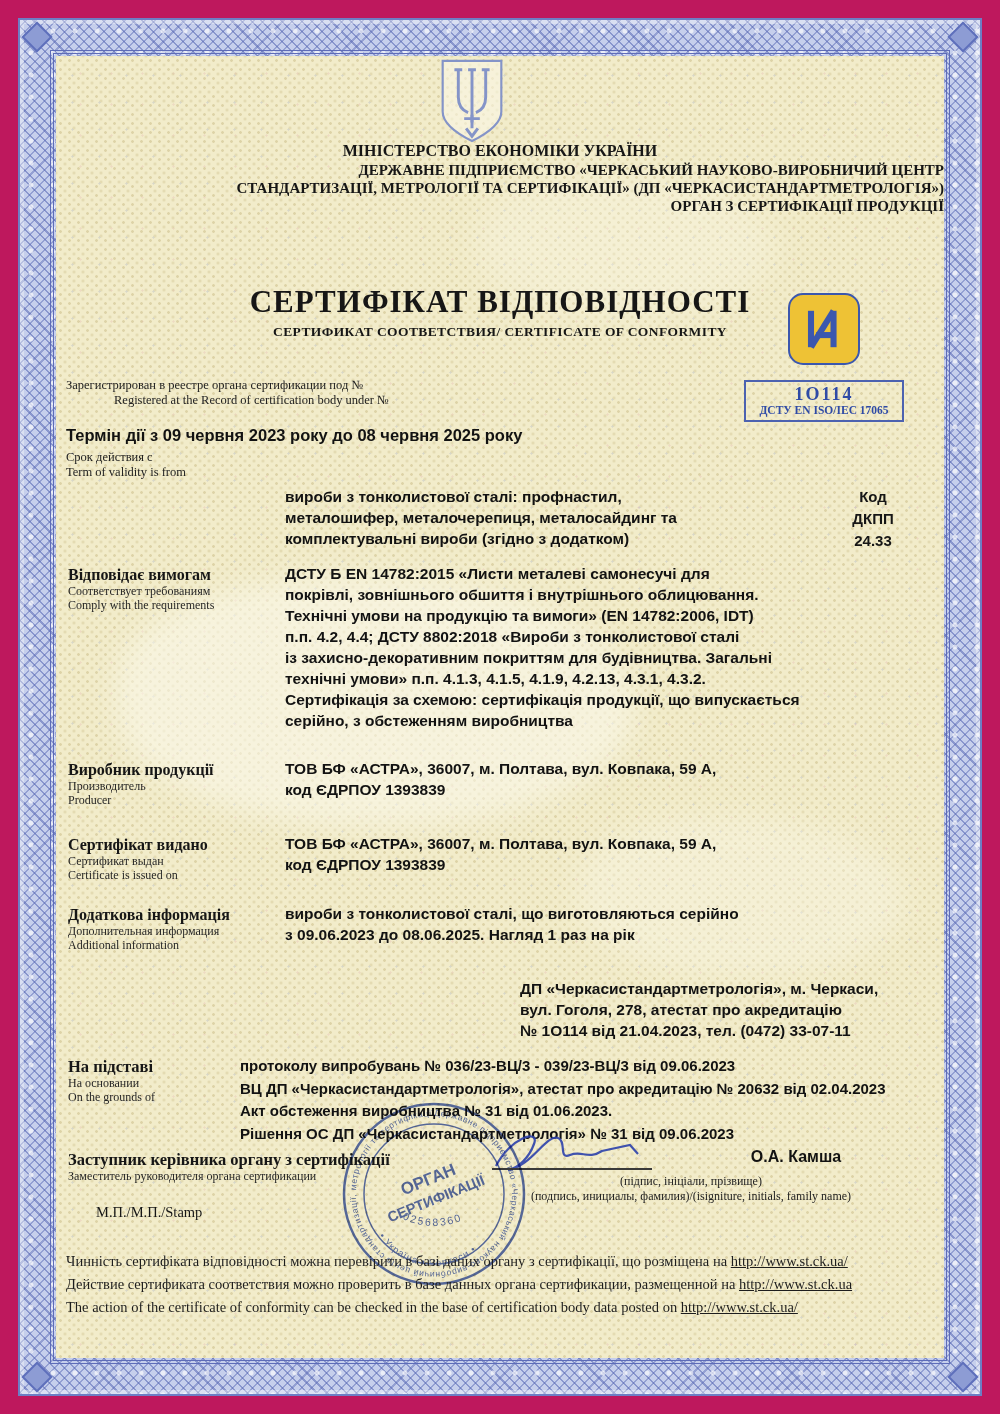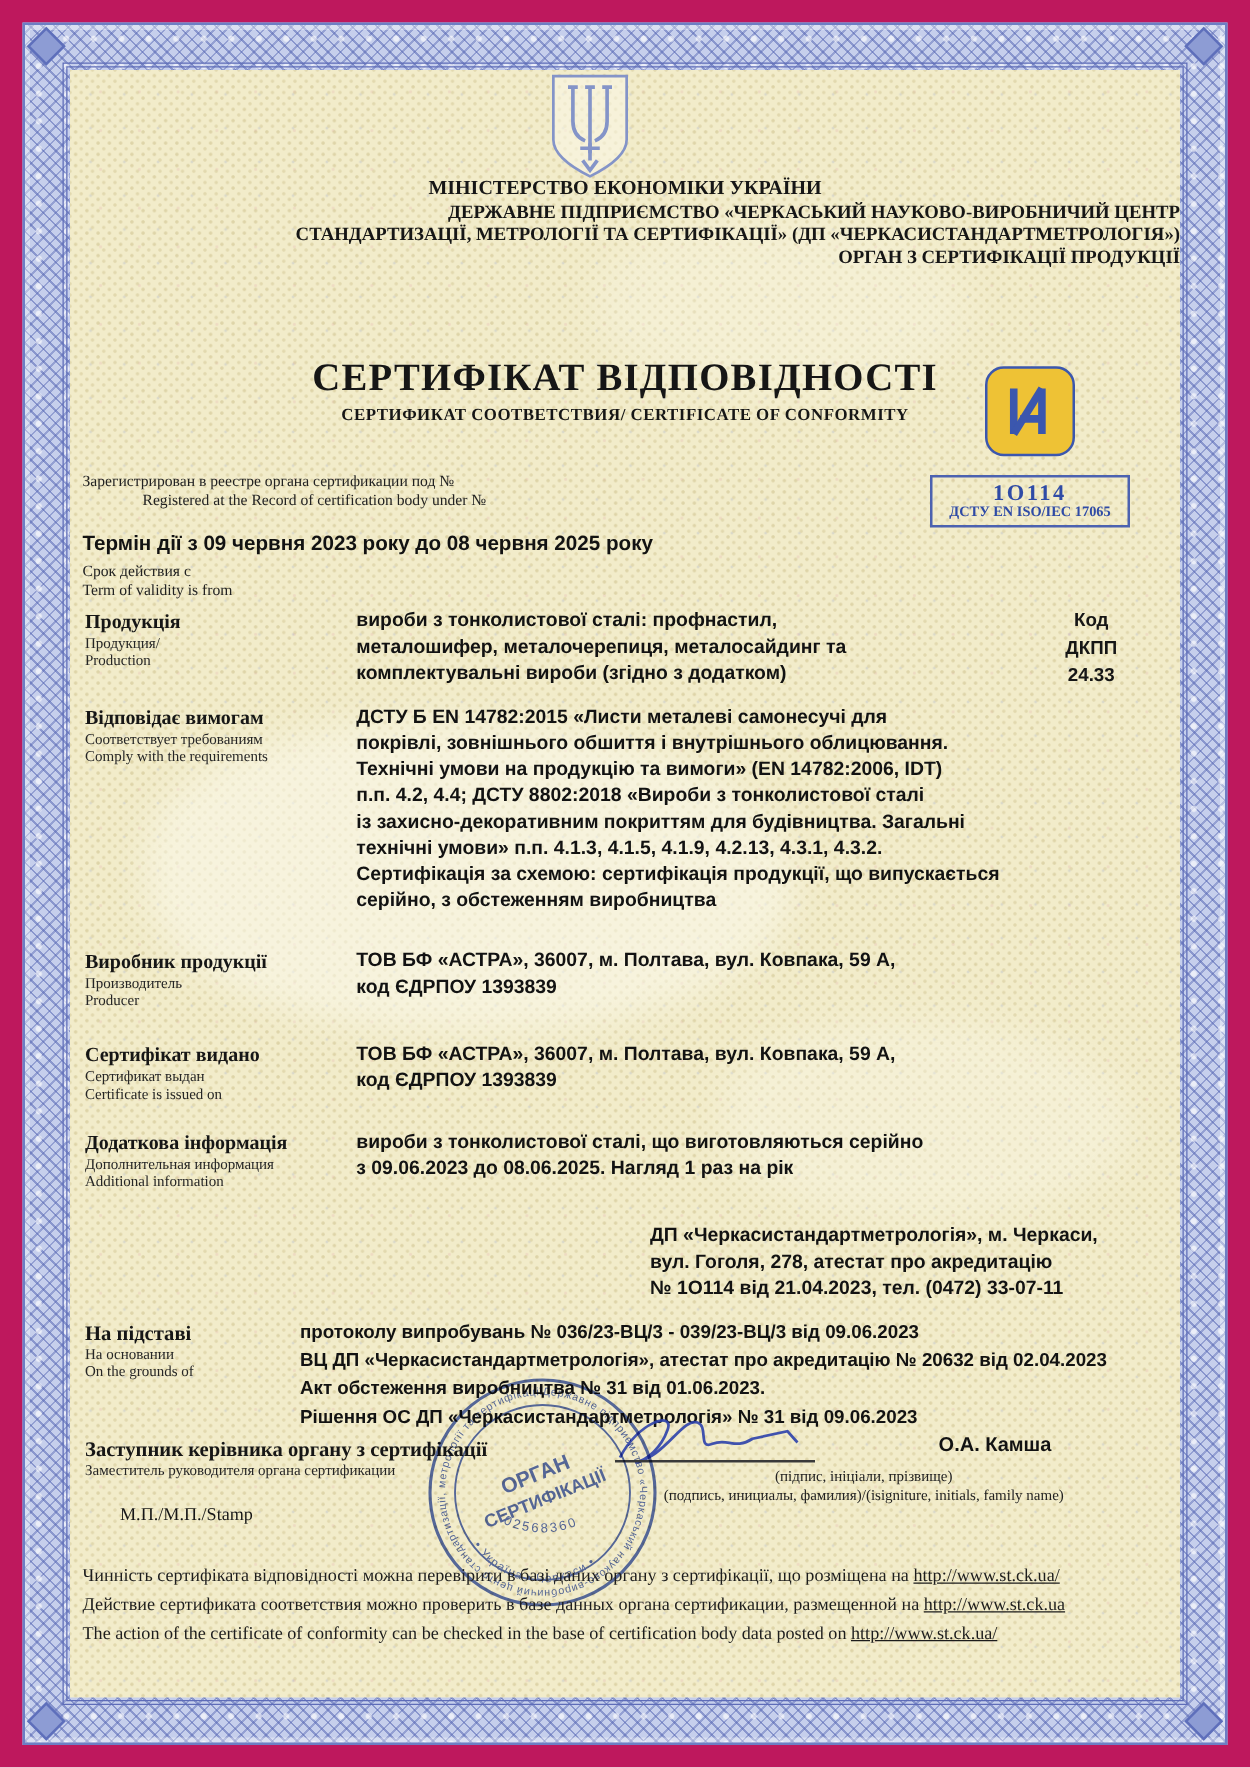--- a/index.html
+++ b/index.html
@@ -123,25 +123,20 @@
       <div class="accr-std">ДСТУ EN ISO/IEC 17065</div>
     </div>
 
     <div class="abs small12" style="left:10px;top:322px;">Зарегистрирован в реестре органа сертификации под №</div>
     <div class="abs small12" style="left:10px;top:337px;margin-left:48px;">Registered at the Record of certification body under №</div>
 
     <div class="abs sansB" style="left:10px;top:370px;font-size:16.5px;">Термін дії з 09 червня 2023 року  до  08 червня 2025 року</div>
     <div class="abs small12" style="left:10px;top:394px;">Срок действия с</div>
     <div class="abs small12" style="left:10px;top:409px;">Term of validity is from</div>
 
-    <div class="abs sec-lbl" style="left:12px;top:432px;width:210px;">
-      <div class="uk">Продукція</div>
-      <div class="sub">Продукция/</div>
-      <div class="sub">Production</div>
-    </div>
     <div class="abs val" style="left:229px;top:430px;width:540px;">вироби з тонколистової сталі: профнастил,
 металошифер, металочерепиця, металосайдинг та
 комплектувальні вироби (згідно з додатком)</div>
     <div class="abs code-blk" style="left:772px;top:430px;width:90px;">Код
 ДКПП
 24.33</div>
 
     <div class="abs sec-lbl" style="left:12px;top:509px;width:215px;">
       <div class="uk">Відповідає вимогам</div>
       <div class="sub">Соответствует требованиям</div>

